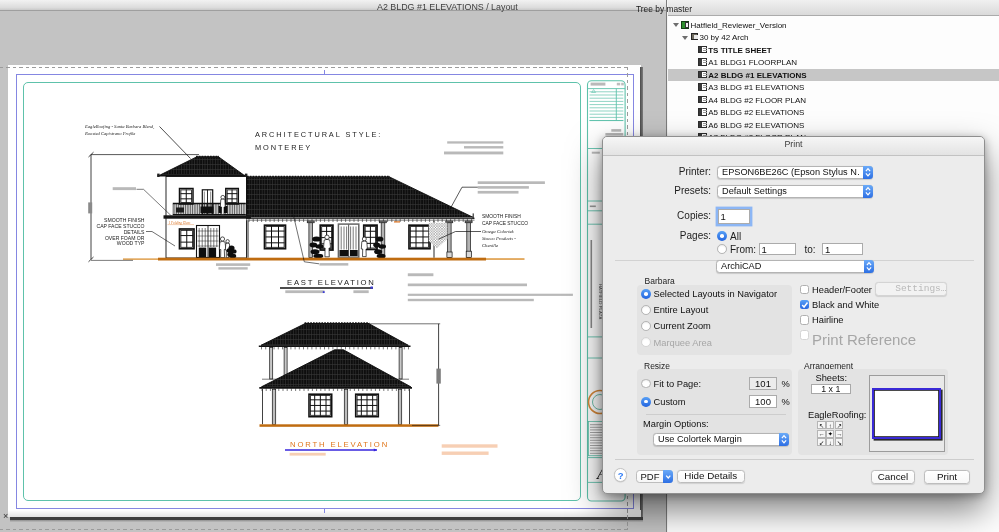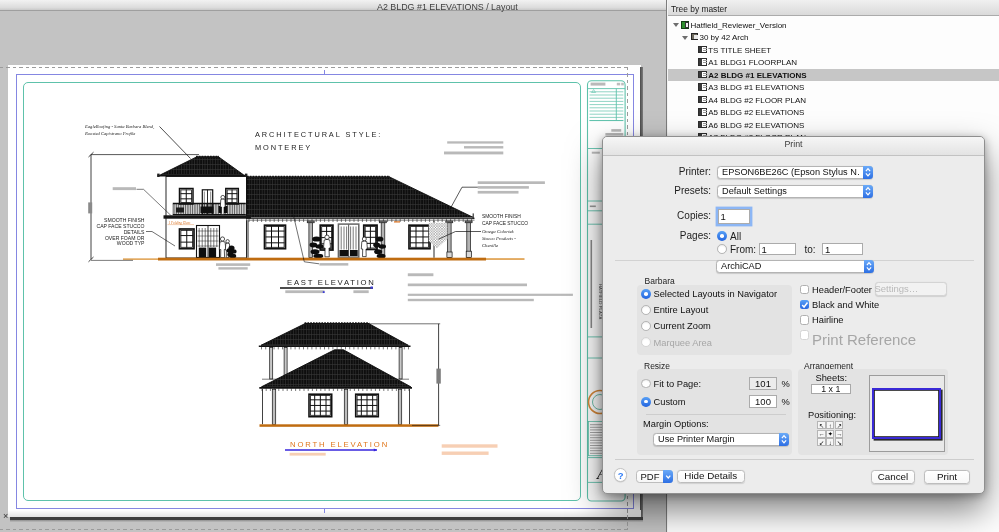--- a/index.html
+++ b/index.html
@@ -497,37 +497,37 @@
 <rect x="590" y="439.8000000000001" width="26" height="1.0" fill="#a9a9a9"></rect>
 <rect x="590" y="442.40000000000015" width="26" height="1.0" fill="#a9a9a9"></rect>
 <rect x="590" y="445.00000000000017" width="26" height="1.0" fill="#a9a9a9"></rect>
 <rect x="590" y="447.6000000000002" width="26" height="1.0" fill="#a9a9a9"></rect>
 <rect x="590" y="450.2000000000002" width="26" height="1.0" fill="#a9a9a9"></rect>
 <rect x="590" y="452.80000000000024" width="26" height="1.0" fill="#a9a9a9"></rect>
 <text x="597" y="479" font-family="Liberation Serif, serif" font-size="17" font-style="italic" fill="#111">A</text>
 </svg>
 <div class="abs" style="left:666px;top:0;width:333px;height:532px;background:#f4f4f4;border-left:1.6px solid #7d7d7d;"></div>
 <div class="abs" style="left:667.6px;top:0;width:331.4px;height:16px;background:linear-gradient(#f0f0f0,#dadada);border-bottom:1px solid #ababab;"></div>
-<div class="abs" style="left:671px;top:3.5px;font-size:8.4px;color:#1a1a1a;">Tree by master</div>
+<div class="abs" style="left:636px;top:3.5px;font-size:8.4px;color:#1a1a1a;">Tree by master</div>
 <div class="abs" style="left:667.6px;top:16px;width:331.4px;height:516px;background:#fdfdfd;"></div>
 <div class="abs" style="left:667.6px;top:69px;width:331.4px;height:11.8px;background:#c6c6c6;"></div>
 <div class="abs" style="left:672.9px;top:23.2px;width:0;height:0;border-left:3.4px solid transparent;border-right:3.4px solid transparent;border-top:4.6px solid #6e6e6e;"></div>
 <div class="abs" style="left:680.6px;top:20.6px;width:8.8px;height:8px;background:#2e8f2e;border:1px solid #143e14;"></div>
 <div class="abs" style="left:684.8px;top:22.2px;width:4.2px;height:5.6px;background:#f2f2f2;border:0.8px solid #333;"></div>
 <div class="abs" style="left:690.5px;top:20.6px;font-size:8.0px;color:#101010;font-weight:normal;white-space:nowrap;">Hatfield_Reviewer_Version</div>
 <div class="abs" style="left:682.0px;top:35.7px;width:0;height:0;border-left:3.4px solid transparent;border-right:3.4px solid transparent;border-top:4.6px solid #6e6e6e;"></div>
 <div class="abs" style="left:690.6px;top:33.3px;width:7.6px;height:7px;background:#6e6a5e;border:1px solid #222;"></div>
 <div class="abs" style="left:694.4px;top:34.9px;width:3.2px;height:4.6px;background:#e8e8e8;"></div>
 <div class="abs" style="left:699.5px;top:33.1px;font-size:8.0px;color:#101010;font-weight:normal;white-space:nowrap;">30 by 42 Arch</div>
 <div class="abs" style="left:698.3px;top:45.8px;width:8.6px;height:7.6px;background:#fff;border:1px solid #2c2c2c;">
     <div class="abs" style="left:0;top:0;width:3.0px;height:5.6px;background:#3a3a3a;"></div>
     <div class="abs" style="left:4.2px;top:1.2px;width:3.2px;height:0.9px;background:#999;"></div>
     <div class="abs" style="left:4.2px;top:3.0px;width:3.2px;height:0.9px;background:#999;"></div>
   </div>
-<div class="abs" style="left:708.2px;top:45.6px;font-size:8.0px;color:#101010;font-weight:normal;white-space:nowrap;">TS TITLE SHEET</div>
+<div class="abs" style="left:708.2px;top:45.6px;font-size:8.0px;color:#101010;font-weight:bold;white-space:nowrap;">TS TITLE SHEET</div>
 <div class="abs" style="left:698.3px;top:58.3px;width:8.6px;height:7.6px;background:#fff;border:1px solid #2c2c2c;">
     <div class="abs" style="left:0;top:0;width:3.0px;height:5.6px;background:#3a3a3a;"></div>
     <div class="abs" style="left:4.2px;top:1.2px;width:3.2px;height:0.9px;background:#999;"></div>
     <div class="abs" style="left:4.2px;top:3.0px;width:3.2px;height:0.9px;background:#999;"></div>
   </div>
 <div class="abs" style="left:708.2px;top:58.1px;font-size:8.0px;color:#101010;font-weight:normal;white-space:nowrap;">A1 BLDG1 FLOORPLAN</div>
 <div class="abs" style="left:698.3px;top:70.8px;width:8.6px;height:7.6px;background:#fff;border:1px solid #2c2c2c;">
     <div class="abs" style="left:0;top:0;width:3.0px;height:5.6px;background:#3a3a3a;"></div>
     <div class="abs" style="left:4.2px;top:1.2px;width:3.2px;height:0.9px;background:#999;"></div>
     <div class="abs" style="left:4.2px;top:3.0px;width:3.2px;height:0.9px;background:#999;"></div>
@@ -611,21 +611,21 @@
 <div class="abs" style="left:50.5px;top:152.2px;font-size:9.3px;color:#111;white-space:nowrap;">Selected Layouts in Navigator</div>
 <div class="abs" style="left:38.30000000000007px;top:168.0px;width:9.8px;height:9.8px;border-radius:50%;background:#fff;border:1px solid #b0b0b0;box-shadow:inset 0 1px 1.5px rgba(0,0,0,0.08);"></div>
 <div class="abs" style="left:50.5px;top:168.3px;font-size:9.3px;color:#111;">Entire Layout</div>
 <div class="abs" style="left:38.30000000000007px;top:184.10000000000002px;width:9.8px;height:9.8px;border-radius:50%;background:#fff;border:1px solid #b0b0b0;box-shadow:inset 0 1px 1.5px rgba(0,0,0,0.08);"></div>
 <div class="abs" style="left:50.5px;top:184.39999999999998px;font-size:9.3px;color:#111;">Current Zoom</div>
 <div class="abs" style="left:38.30000000000007px;top:200.3px;width:9.8px;height:9.8px;border-radius:50%;background:#fff;border:1px solid #d2d2d2;box-shadow:inset 0 1px 1.5px rgba(0,0,0,0.08);"></div>
 <div class="abs" style="left:50.5px;top:200.60000000000002px;font-size:9.3px;color:#a6a6a6;">Marquee Area</div>
 <div class="abs" style="left:196.5px;top:147.5px;width:9.6px;height:9.6px;border-radius:2.5px;background:#fff;border:1px solid #b0b0b0;"></div>
 <div class="abs" style="left:209px;top:147.7px;font-size:9.3px;color:#111;">Header/Footer</div>
 <div class="abs" style="left:271.5px;top:145.2px;width:72px;height:13.5px;background:#f2f2f2;border:1px solid #d4d4d4;border-radius:3.5px;box-shadow:0 0.5px 1px rgba(0,0,0,0.12);"></div>
-<div class="abs" style="left:271.5px;top:146.3px;width:72px;font-size:9.5px;color:#b9b9b9;text-align:left;white-space:nowrap;">Settings…</div>
+<div class="abs" style="left:271.5px;top:146.3px;width:72px;font-size:9.5px;color:#b9b9b9;text-align:right;white-space:nowrap;font-family:Liberation Mono, monospace;">Settings…</div>
 <div class="abs" style="left:196.5px;top:162.8px;width:9.6px;height:9.6px;border-radius:2.5px;background:linear-gradient(#58a1f7,#2767e0);"></div>
 <svg class="abs" style="left:196.5px;top:162.8px;" width="9.6" height="9.6" viewBox="0 0 10 10">
       <path d="M2.3 5.2 L4.2 7.3 L7.8 2.6" fill="none" stroke="#fff" stroke-width="1.5"></path>
     </svg>
 <div class="abs" style="left:209px;top:163.0px;font-size:9.3px;color:#111;">Black and White</div>
 <div class="abs" style="left:196.5px;top:178.10000000000002px;width:9.6px;height:9.6px;border-radius:2.5px;background:#fff;border:1px solid #b0b0b0;"></div>
 <div class="abs" style="left:209px;top:178.3px;font-size:9.3px;color:#111;">Hairline</div>
 <div class="abs" style="left:196.5px;top:193.39999999999998px;width:9.6px;height:9.6px;border-radius:2.5px;background:#fff;border:1px solid #d5d5d5;"></div>
 <div class="abs" style="left:209px;top:193.60000000000002px;font-size:15px;color:#a6a6a6;">Print Reference</div>
 <div class="abs" style="left:41px;top:223.8px;font-size:8.5px;color:#222;">Resize</div>
@@ -637,34 +637,34 @@
 <div class="abs" style="left:178.5px;top:241.8px;font-size:9.3px;color:#111;">%</div>
 <div class="abs" style="left:38.30000000000007px;top:259.8px;width:9.8px;height:9.8px;border-radius:50%;background:linear-gradient(#57a0f6,#2465df);"></div>
 <div class="abs" style="left:41.40000000000009px;top:262.9px;width:3.6px;height:3.6px;border-radius:50%;background:#fff;"></div>
 <div class="abs" style="left:50.5px;top:260.1px;font-size:9.3px;color:#111;">Custom</div>
 <div class="abs" style="left:146px;top:258.3px;width:28px;height:12.5px;background:#fff;border:1px solid #ababab;"></div>
 <div class="abs" style="left:146px;top:259.0px;width:28px;font-size:9.5px;color:#111;text-align:center;">100</div>
 <div class="abs" style="left:178.5px;top:260.1px;font-size:9.3px;color:#111;">%</div>
 <div class="abs" style="left:43px;top:277px;width:140px;height:1px;background:#cdcdcd;"></div>
 <div class="abs" style="left:40px;top:281.8px;font-size:9.3px;color:#111;">Margin Options:</div>
 <div class="abs" style="left:50px;top:296px;width:136px;height:12.5px;background:#fff;border:1px solid #b4b4b4;border-radius:3.5px;box-shadow:0 0.5px 1px rgba(0,0,0,0.15);"></div>
-<div class="abs" style="left:55px;top:296.84999999999997px;width:118px;font-size:9.2px;color:#111;white-space:nowrap;overflow:hidden;">Use Printer Margin</div>
+<div class="abs" style="left:55px;top:296.84999999999997px;width:118px;font-size:9.2px;color:#111;white-space:nowrap;overflow:hidden;">Use Colortek Margin</div>
 <div class="abs" style="left:176px;top:296px;width:10px;height:12.5px;border-radius:0 3.5px 3.5px 0;background:linear-gradient(#6aaaf8,#2d6fe4);"></div>
 <svg class="abs" style="left:176px;top:296px" width="10" height="12.5" viewBox="0 0 10 12.5">
       <path d="M2.9 5.1 L5 2.7 L7.1 5.1" fill="none" stroke="#fff" stroke-width="1.25"></path>
       <path d="M2.9 7.4 L5 9.8 L7.1 7.4" fill="none" stroke="#fff" stroke-width="1.25"></path>
     </svg>
 <div class="abs" style="left:201px;top:223.8px;font-size:8.5px;color:#222;">Arrangement</div>
 <div class="abs" style="left:195px;top:232px;width:150px;height:85.5px;background:#e3e3e3;border-radius:4px;"></div>
 <div class="abs" style="left:212.5px;top:235.8px;font-size:9.3px;color:#111;">Sheets:</div>
 <div class="abs" style="left:208px;top:246.5px;width:39.5px;height:10.5px;background:#fff;border:1px solid #a8a8a8;"></div>
 <div class="abs" style="left:208px;top:247.39999999999998px;width:39.5px;font-size:8.8px;color:#111;text-align:center;">1 x 1</div>
 <div class="abs" style="left:265.5px;top:237.5px;width:76.5px;height:77px;background:#e9e9e9;border:1px solid #9c9c9c;"></div>
 <div class="abs" style="left:268.5px;top:250.5px;width:69.5px;height:51.5px;background:#fff;border:2px solid #3a2ad6;box-shadow:inset 0 0 0 0.8px #111, 1.6px 1.6px 0 #2a2a2a;"></div>
-<div class="abs" style="left:205px;top:272.7px;font-size:9.3px;color:#111;">Positioning:</div>
+<div class="abs" style="left:205px;top:272.7px;font-size:9.3px;color:#111;">EagleRoofing:</div>
 <div class="abs" style="left:214.39999999999998px;top:284.3px;width:8.2px;height:7.8px;background:#f6f6f6;border:0.8px solid #b5b5b5;"></div>
 <div class="abs" style="left:214.39999999999998px;top:284.8px;width:8.2px;font-size:6.2px;color:#000;text-align:center;">↖</div>
 <div class="abs" style="left:223.29999999999995px;top:284.3px;width:8.2px;height:7.8px;background:#f6f6f6;border:0.8px solid #b5b5b5;"></div>
 <div class="abs" style="left:223.29999999999995px;top:284.8px;width:8.2px;font-size:6.2px;color:#000;text-align:center;">↑</div>
 <div class="abs" style="left:232.19999999999993px;top:284.3px;width:8.2px;height:7.8px;background:#f6f6f6;border:0.8px solid #b5b5b5;"></div>
 <div class="abs" style="left:232.19999999999993px;top:284.8px;width:8.2px;font-size:6.2px;color:#000;text-align:center;">↗</div>
 <div class="abs" style="left:214.39999999999998px;top:292.8px;width:8.2px;height:7.8px;background:#f6f6f6;border:0.8px solid #b5b5b5;"></div>
 <div class="abs" style="left:214.39999999999998px;top:293.3px;width:8.2px;font-size:6.2px;color:#000;text-align:center;">←</div>
 <div class="abs" style="left:223.29999999999995px;top:292.8px;width:8.2px;height:7.8px;background:#f6f6f6;border:0.8px solid #b5b5b5;"></div>
 <div class="abs" style="left:223.29999999999995px;top:293.3px;width:8.2px;font-size:6.2px;color:#000;text-align:center;">✦</div>

